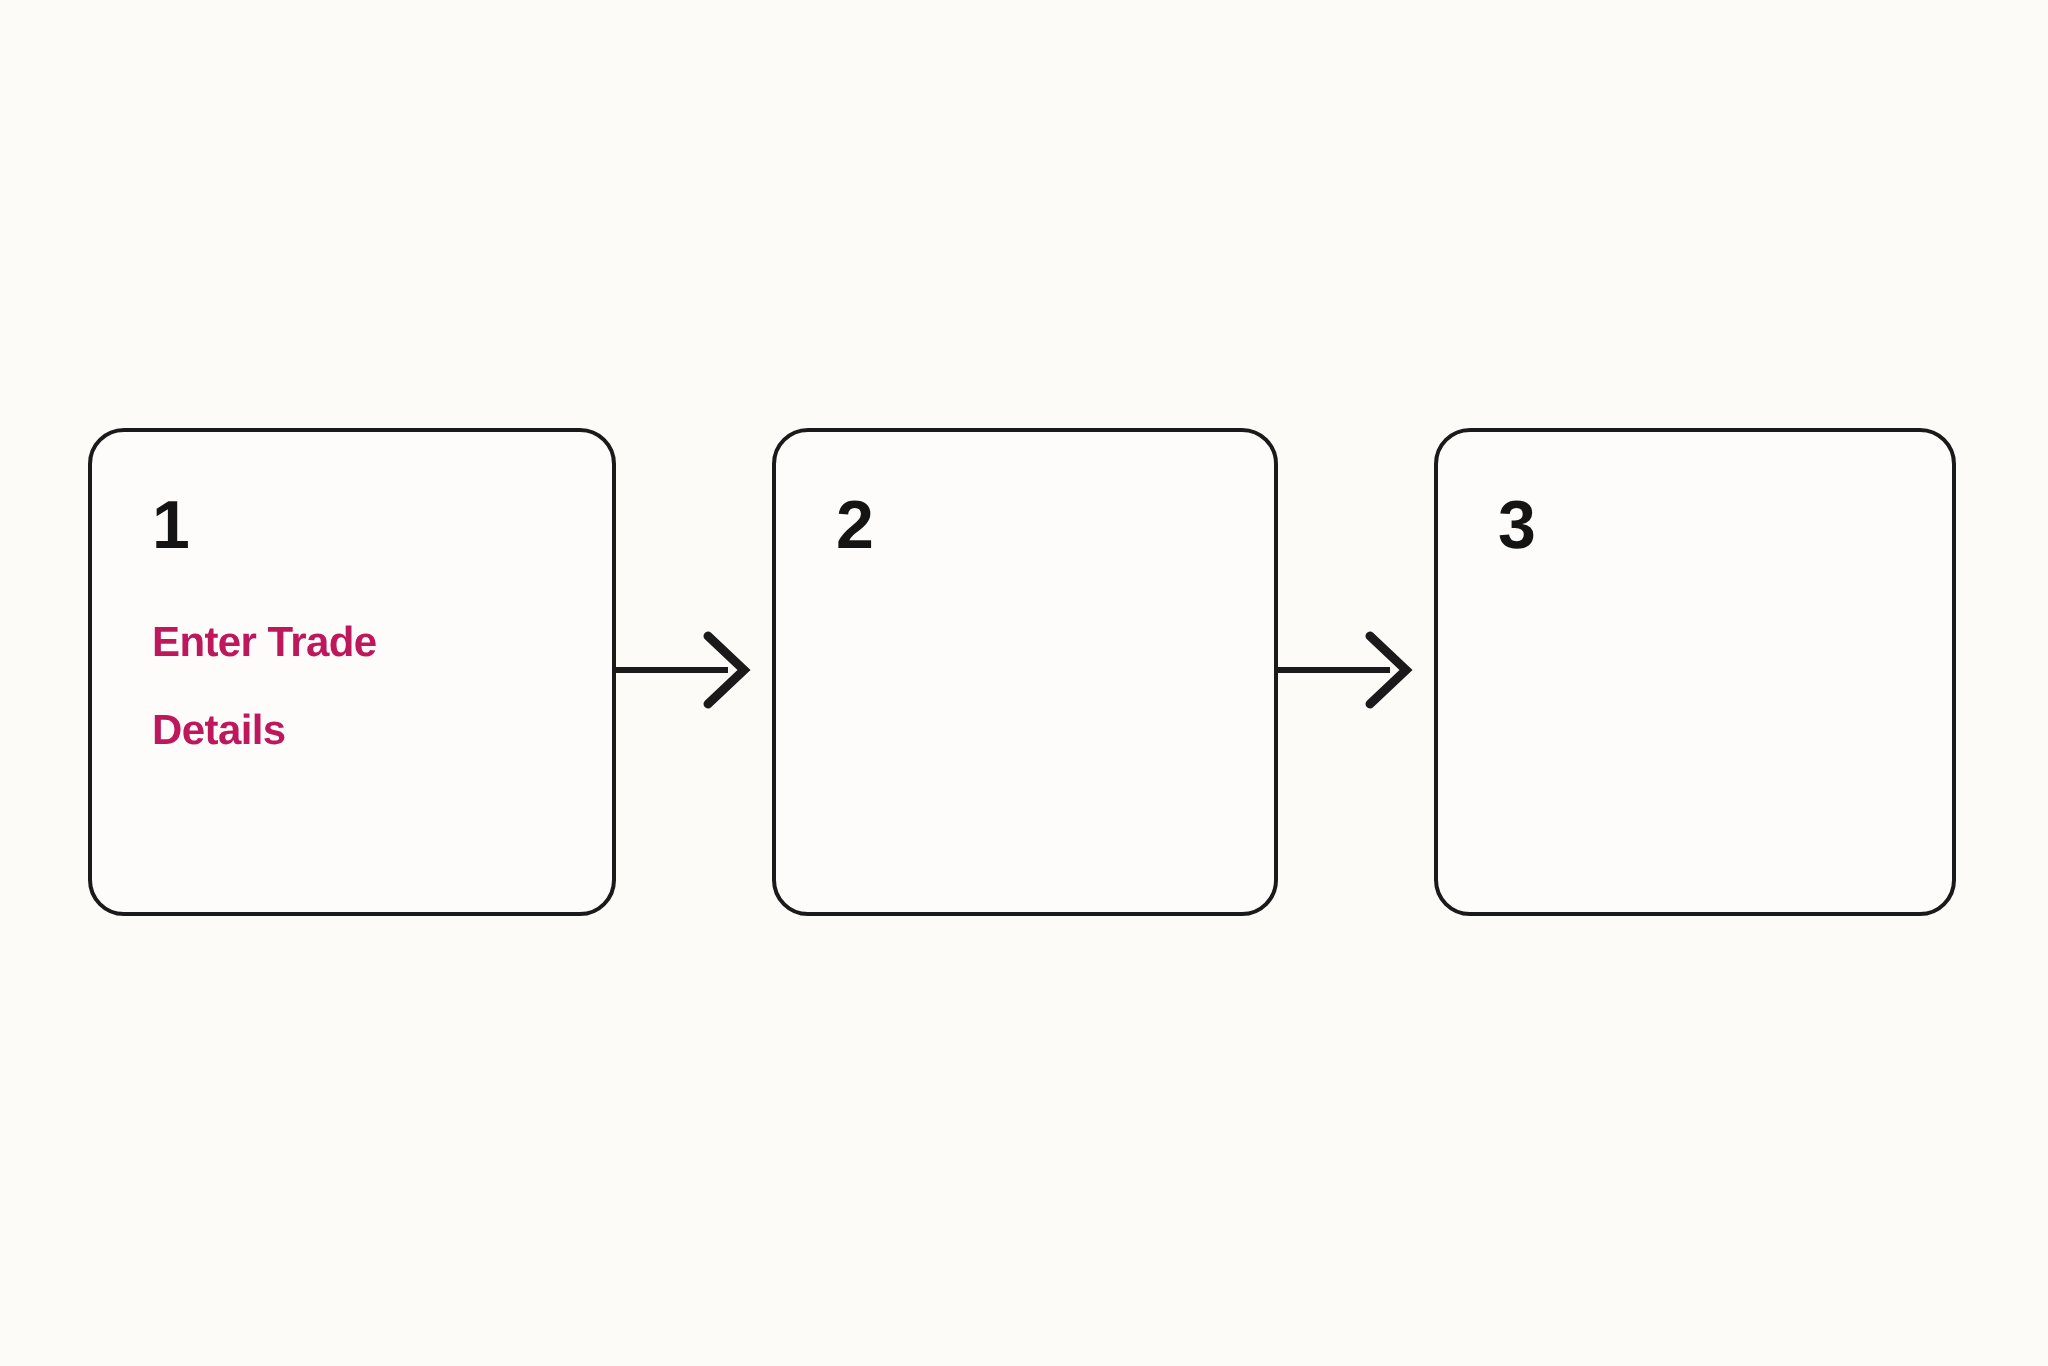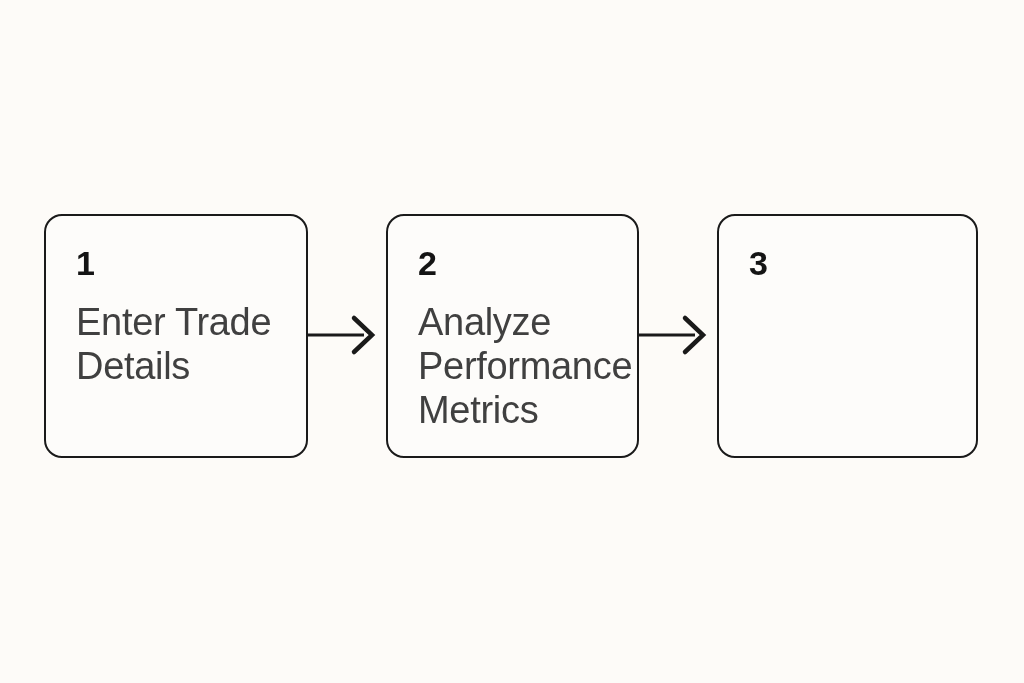--- a/index.html
+++ b/index.html
@@ -58,23 +58,23 @@
     font-size: 34px;
     font-weight: bold;
     color: #141414;
     line-height: 38px;
     letter-spacing: -0.5px;
     margin: 0 0 18px 0;
     display: block;
   }
 
   .step-label {
-    font-size: 38px;
-    font-weight: normal;
-    color: #404040;
+    font-size: 21px;
+    font-weight: bold;
+    color: #be185d;
     line-height: 44px;
     letter-spacing: -0.3px;
     margin: 0;
     display: block;
     text-align: left;
     white-space: pre-line;
   }
 
   .arrow-connector {
     flex: 0 0 auto;
@@ -111,23 +111,20 @@
       <svg viewBox="0 0 78 244" xmlns="http://www.w3.org/2000/svg" aria-hidden="true">
         <g>
           <line x1="0" y1="121" x2="56" y2="121" stroke="#1A1A1A" stroke-width="3" stroke-linecap="butt"></line>
           <polyline points="46,104 64,121 46,138" fill="none" stroke="#1A1A1A" stroke-width="4.5" stroke-linecap="round" stroke-linejoin="miter"></polyline>
         </g>
       </svg>
     </div>
 
     <div class="step-card card-2">
       <span class="step-number">2</span>
-      <span class="step-label">Analyze
-Performance
-Metrics</span>
     </div>
 
     <div class="arrow-connector">
       <svg viewBox="0 0 78 244" xmlns="http://www.w3.org/2000/svg" aria-hidden="true">
         <g>
           <line x1="0" y1="121" x2="56" y2="121" stroke="#1A1A1A" stroke-width="3" stroke-linecap="butt"></line>
           <polyline points="46,104 64,121 46,138" fill="none" stroke="#1A1A1A" stroke-width="4.5" stroke-linecap="round" stroke-linejoin="miter"></polyline>
         </g>
       </svg>
     </div>

